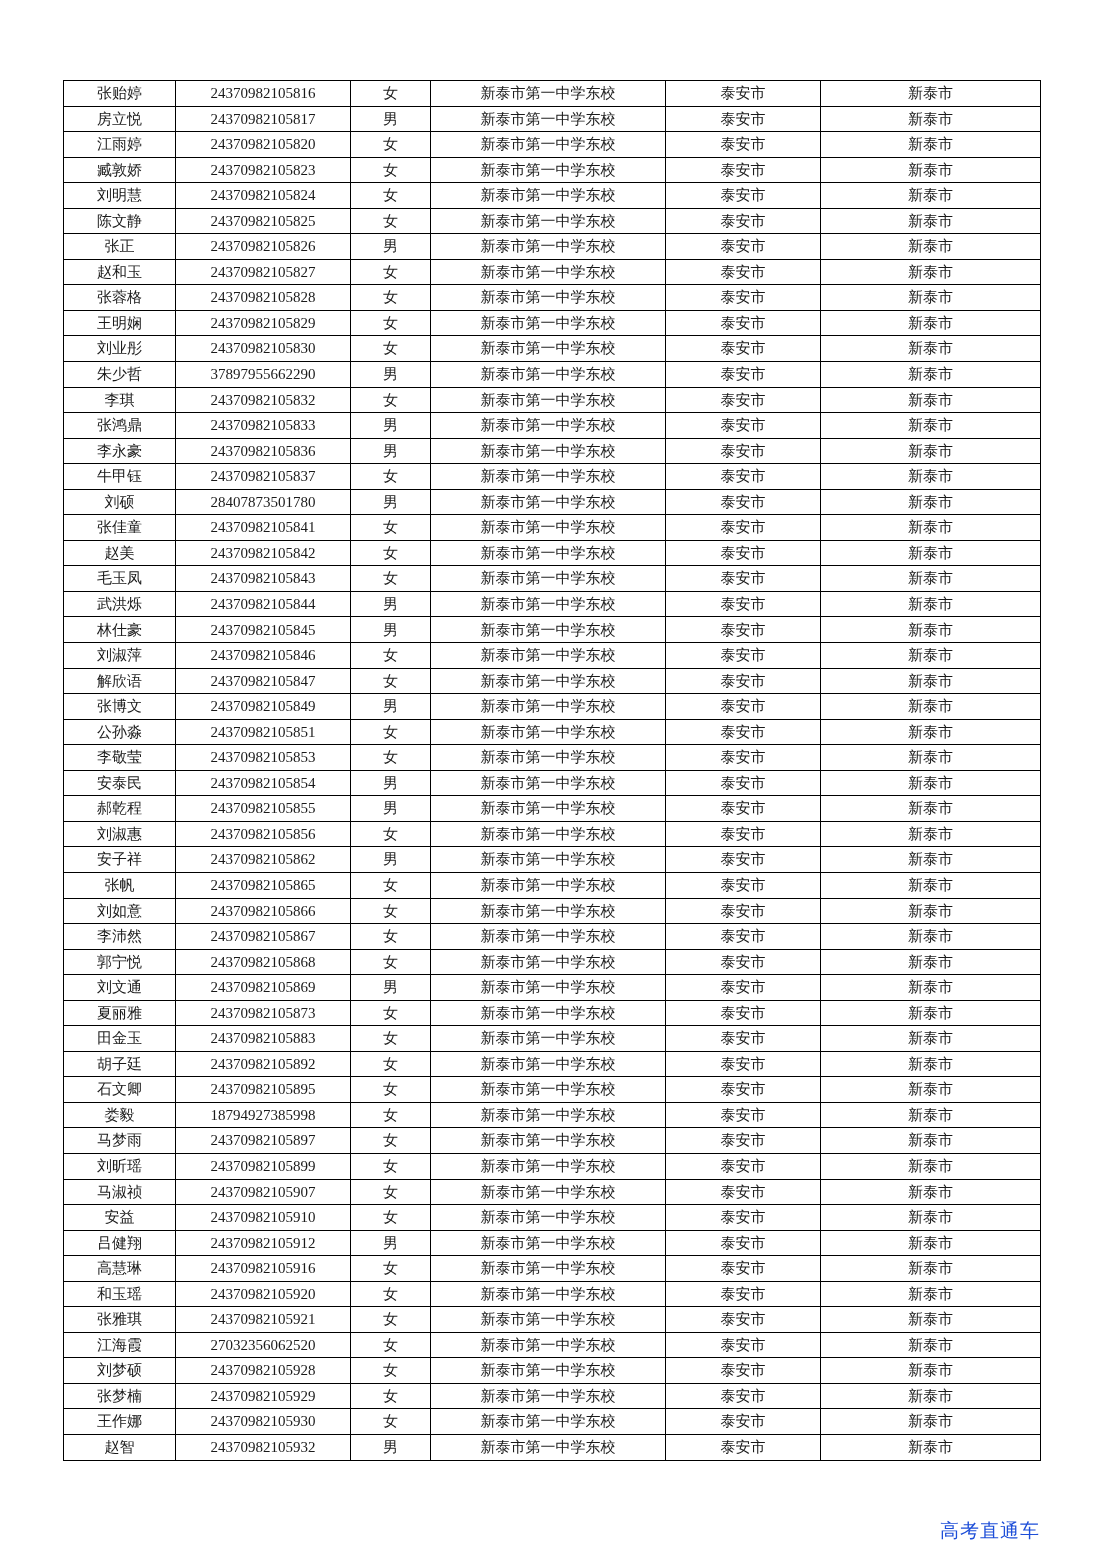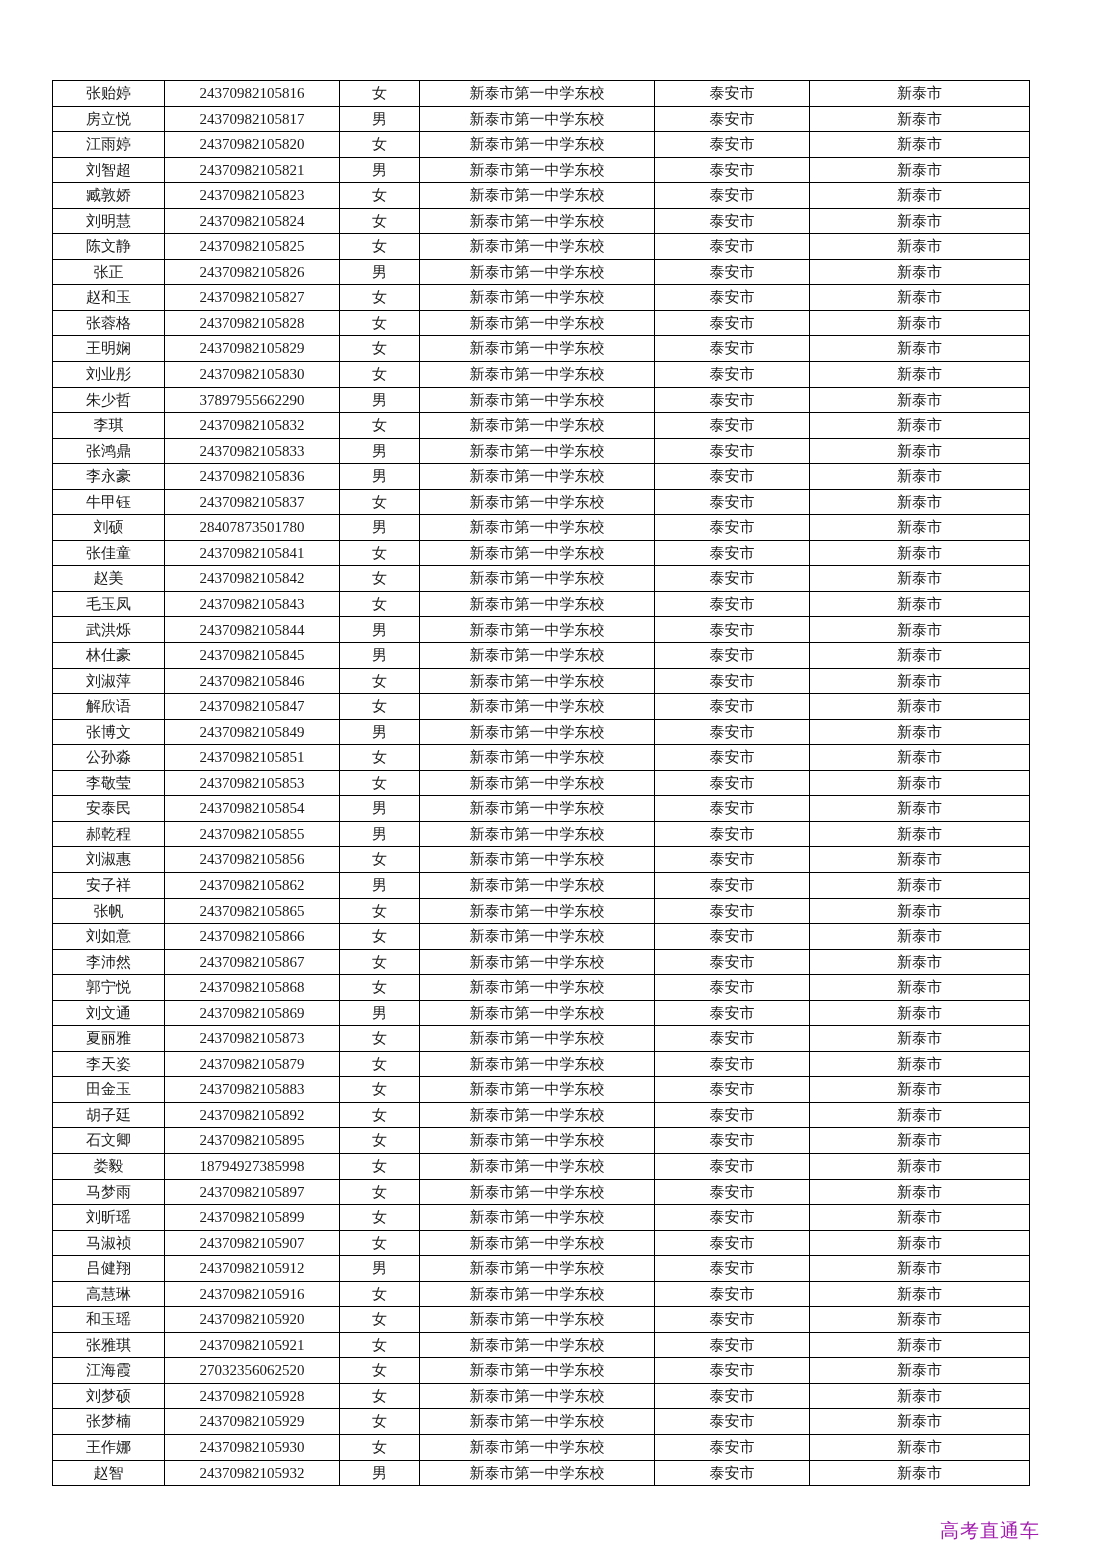--- a/index.html
+++ b/index.html
@@ -11,21 +11,21 @@
   }
   .page {
     position: relative;
     width: 1102px;
     height: 1559px;
     background: #ffffff;
     overflow: hidden;
   }
   table.roster {
     position: absolute;
-    left: 52px;
+    left: 63px;
     top: 80px;
     width: 977px;
     border-collapse: collapse;
     table-layout: fixed;
   }
   table.roster td {
     border: 1px solid #000000;
     height: 24.55px;
     padding: 0 2px;
     text-align: center;
@@ -33,21 +33,21 @@
     font-size: 15px;
     line-height: 1.1;
     white-space: nowrap;
     overflow: hidden;
   }
   .watermark {
     position: absolute;
     right: 62px;
     top: 1518px;
     font-size: 19px;
-    color: #a21caf;
+    color: #1d4ed8;
     font-family: Liberation Sans, sans-serif;
     letter-spacing: 1px;
   }
 </style>
 </head>
 <body>
 
 <div class="page">
 
   <table class="roster">
@@ -78,28 +78,20 @@
         </tr>
         <tr>
           <td>江雨婷</td>
           <td>24370982105820</td>
           <td>女</td>
           <td>新泰市第一中学东校</td>
           <td>泰安市</td>
           <td>新泰市</td>
         </tr>
         <tr>
-          <td>刘智超</td>
-          <td>24370982105821</td>
-          <td>男</td>
-          <td>新泰市第一中学东校</td>
-          <td>泰安市</td>
-          <td>新泰市</td>
-        </tr>
-        <tr>
           <td>臧敦娇</td>
           <td>24370982105823</td>
           <td>女</td>
           <td>新泰市第一中学东校</td>
           <td>泰安市</td>
           <td>新泰市</td>
         </tr>
         <tr>
           <td>刘明慧</td>
           <td>24370982105824</td>
@@ -358,28 +350,20 @@
         </tr>
         <tr>
           <td>夏丽雅</td>
           <td>24370982105873</td>
           <td>女</td>
           <td>新泰市第一中学东校</td>
           <td>泰安市</td>
           <td>新泰市</td>
         </tr>
         <tr>
-          <td>李天姿</td>
-          <td>24370982105879</td>
-          <td>女</td>
-          <td>新泰市第一中学东校</td>
-          <td>泰安市</td>
-          <td>新泰市</td>
-        </tr>
-        <tr>
           <td>田金玉</td>
           <td>24370982105883</td>
           <td>女</td>
           <td>新泰市第一中学东校</td>
           <td>泰安市</td>
           <td>新泰市</td>
         </tr>
         <tr>
           <td>胡子廷</td>
           <td>24370982105892</td>
@@ -416,20 +400,28 @@
           <td>刘昕瑶</td>
           <td>24370982105899</td>
           <td>女</td>
           <td>新泰市第一中学东校</td>
           <td>泰安市</td>
           <td>新泰市</td>
         </tr>
         <tr>
           <td>马淑祯</td>
           <td>24370982105907</td>
+          <td>女</td>
+          <td>新泰市第一中学东校</td>
+          <td>泰安市</td>
+          <td>新泰市</td>
+        </tr>
+        <tr>
+          <td>安益</td>
+          <td>24370982105910</td>
           <td>女</td>
           <td>新泰市第一中学东校</td>
           <td>泰安市</td>
           <td>新泰市</td>
         </tr>
         <tr>
           <td>吕健翔</td>
           <td>24370982105912</td>
           <td>男</td>
           <td>新泰市第一中学东校</td>

